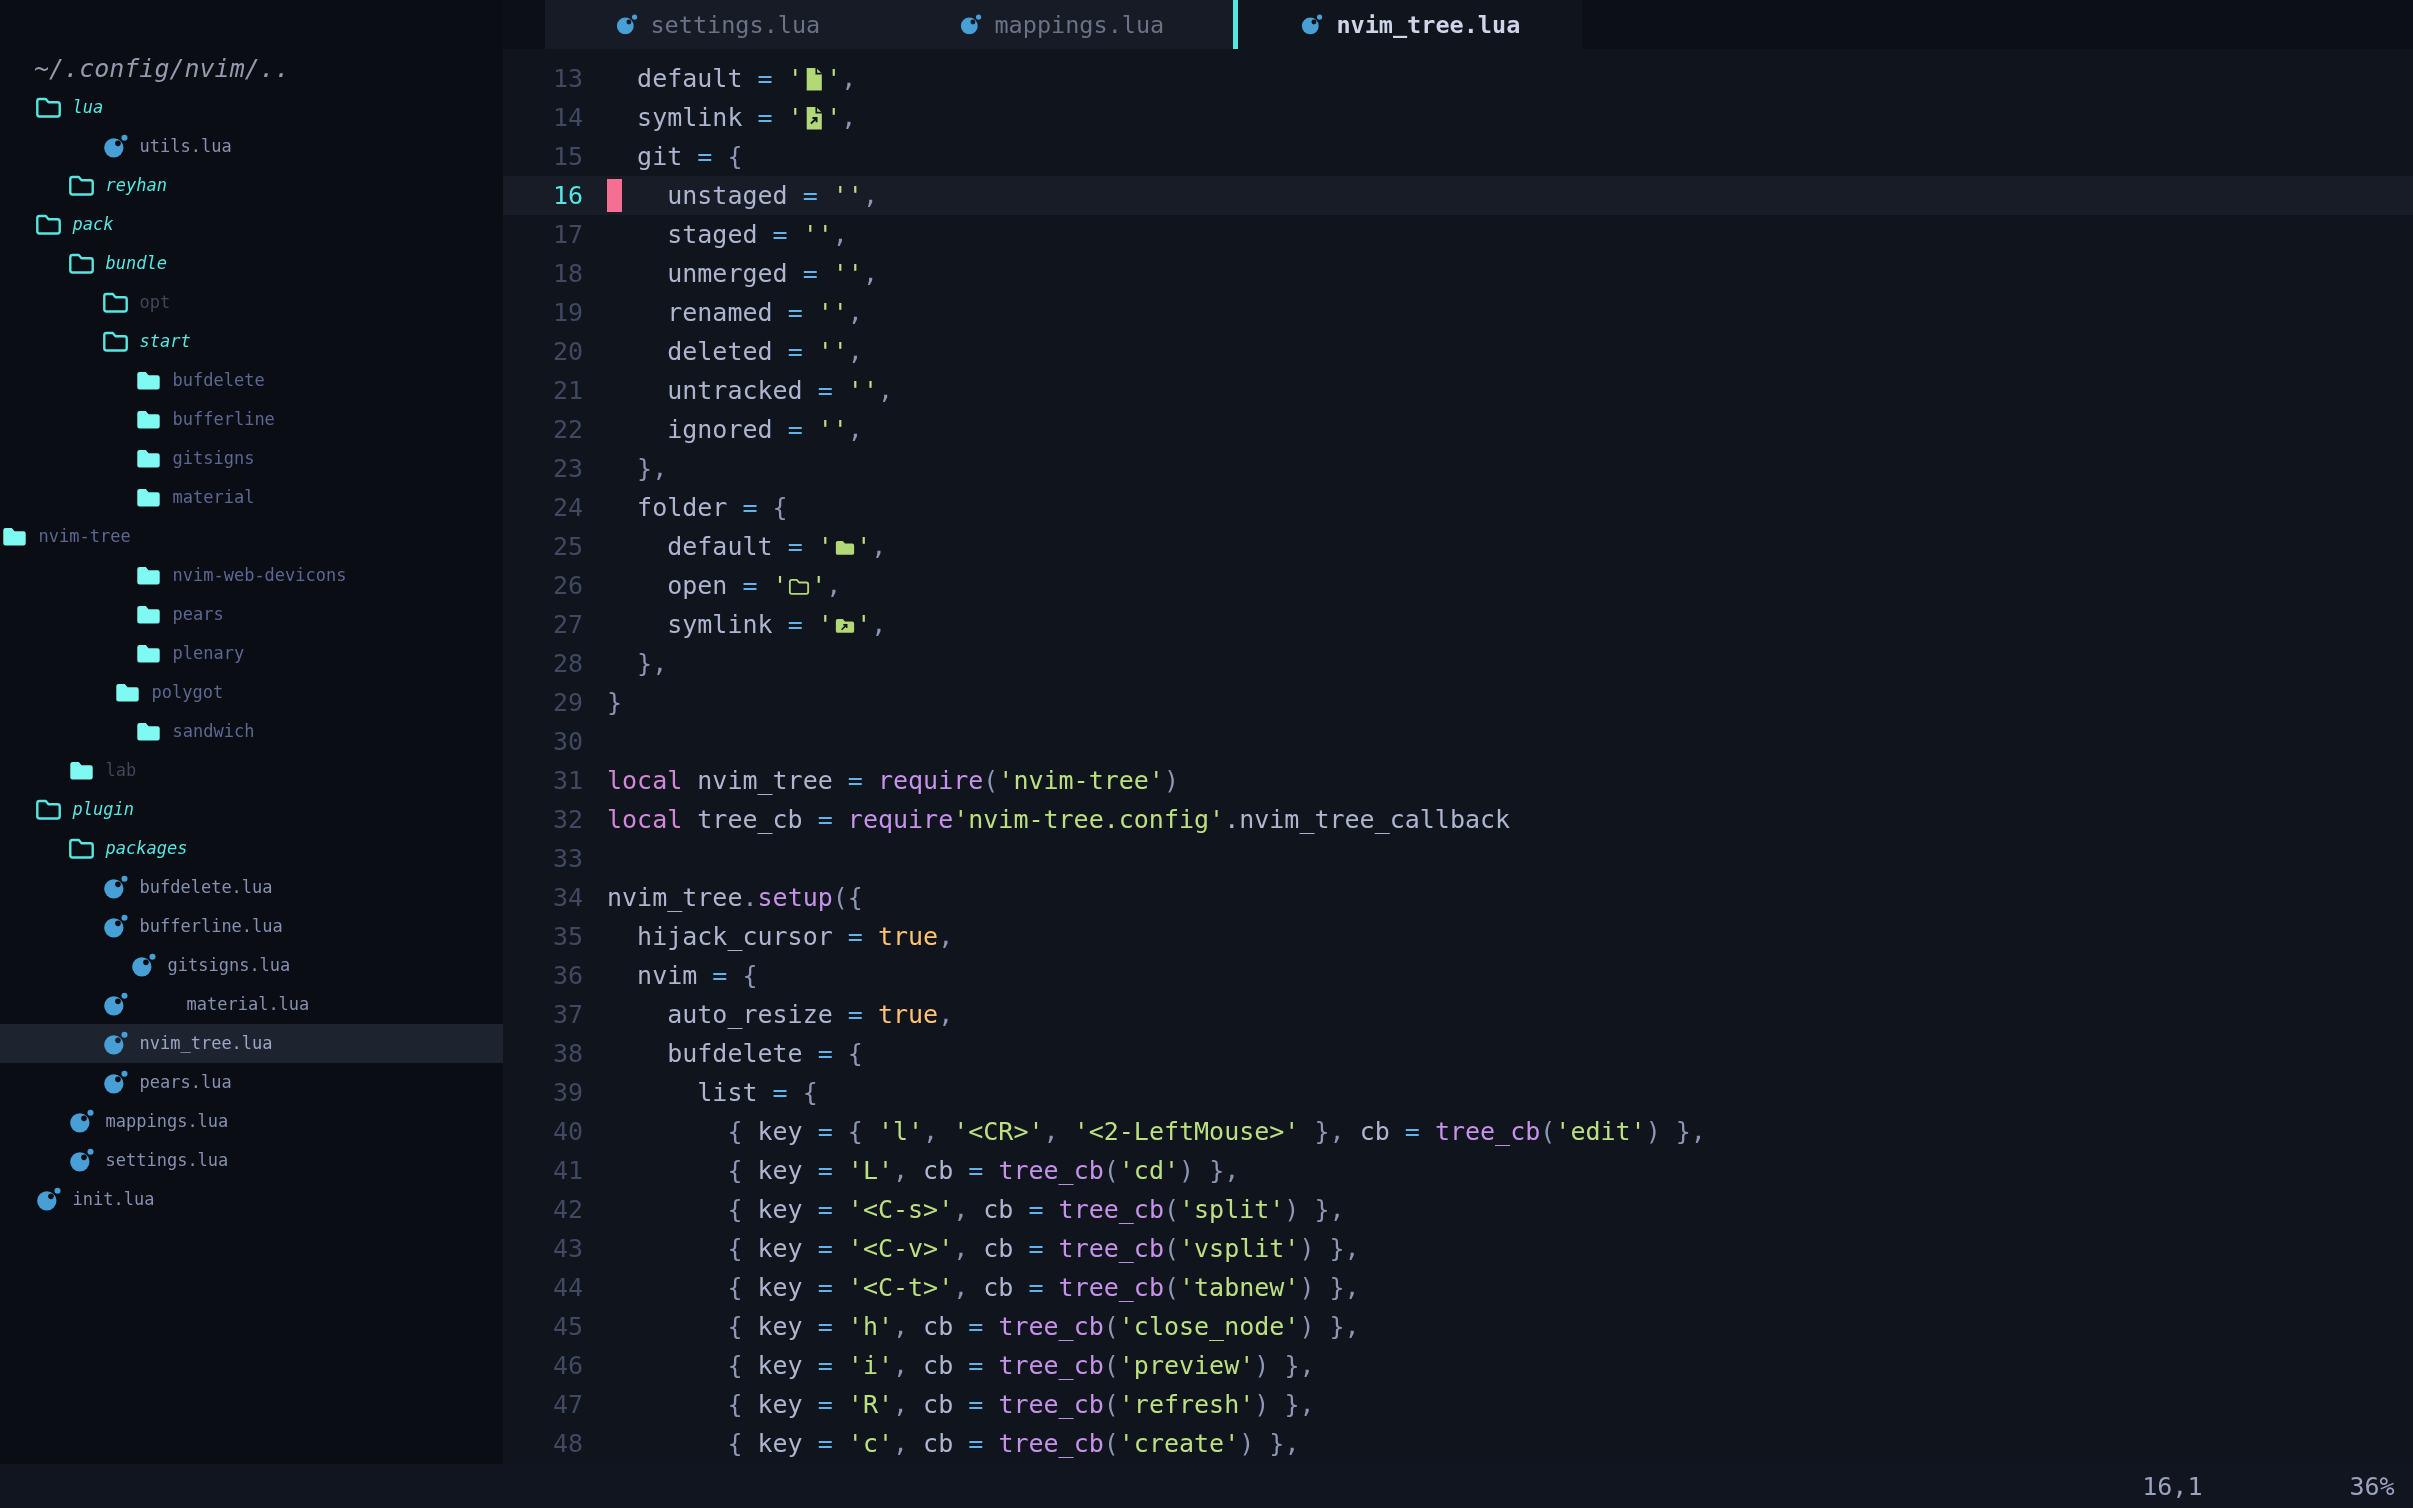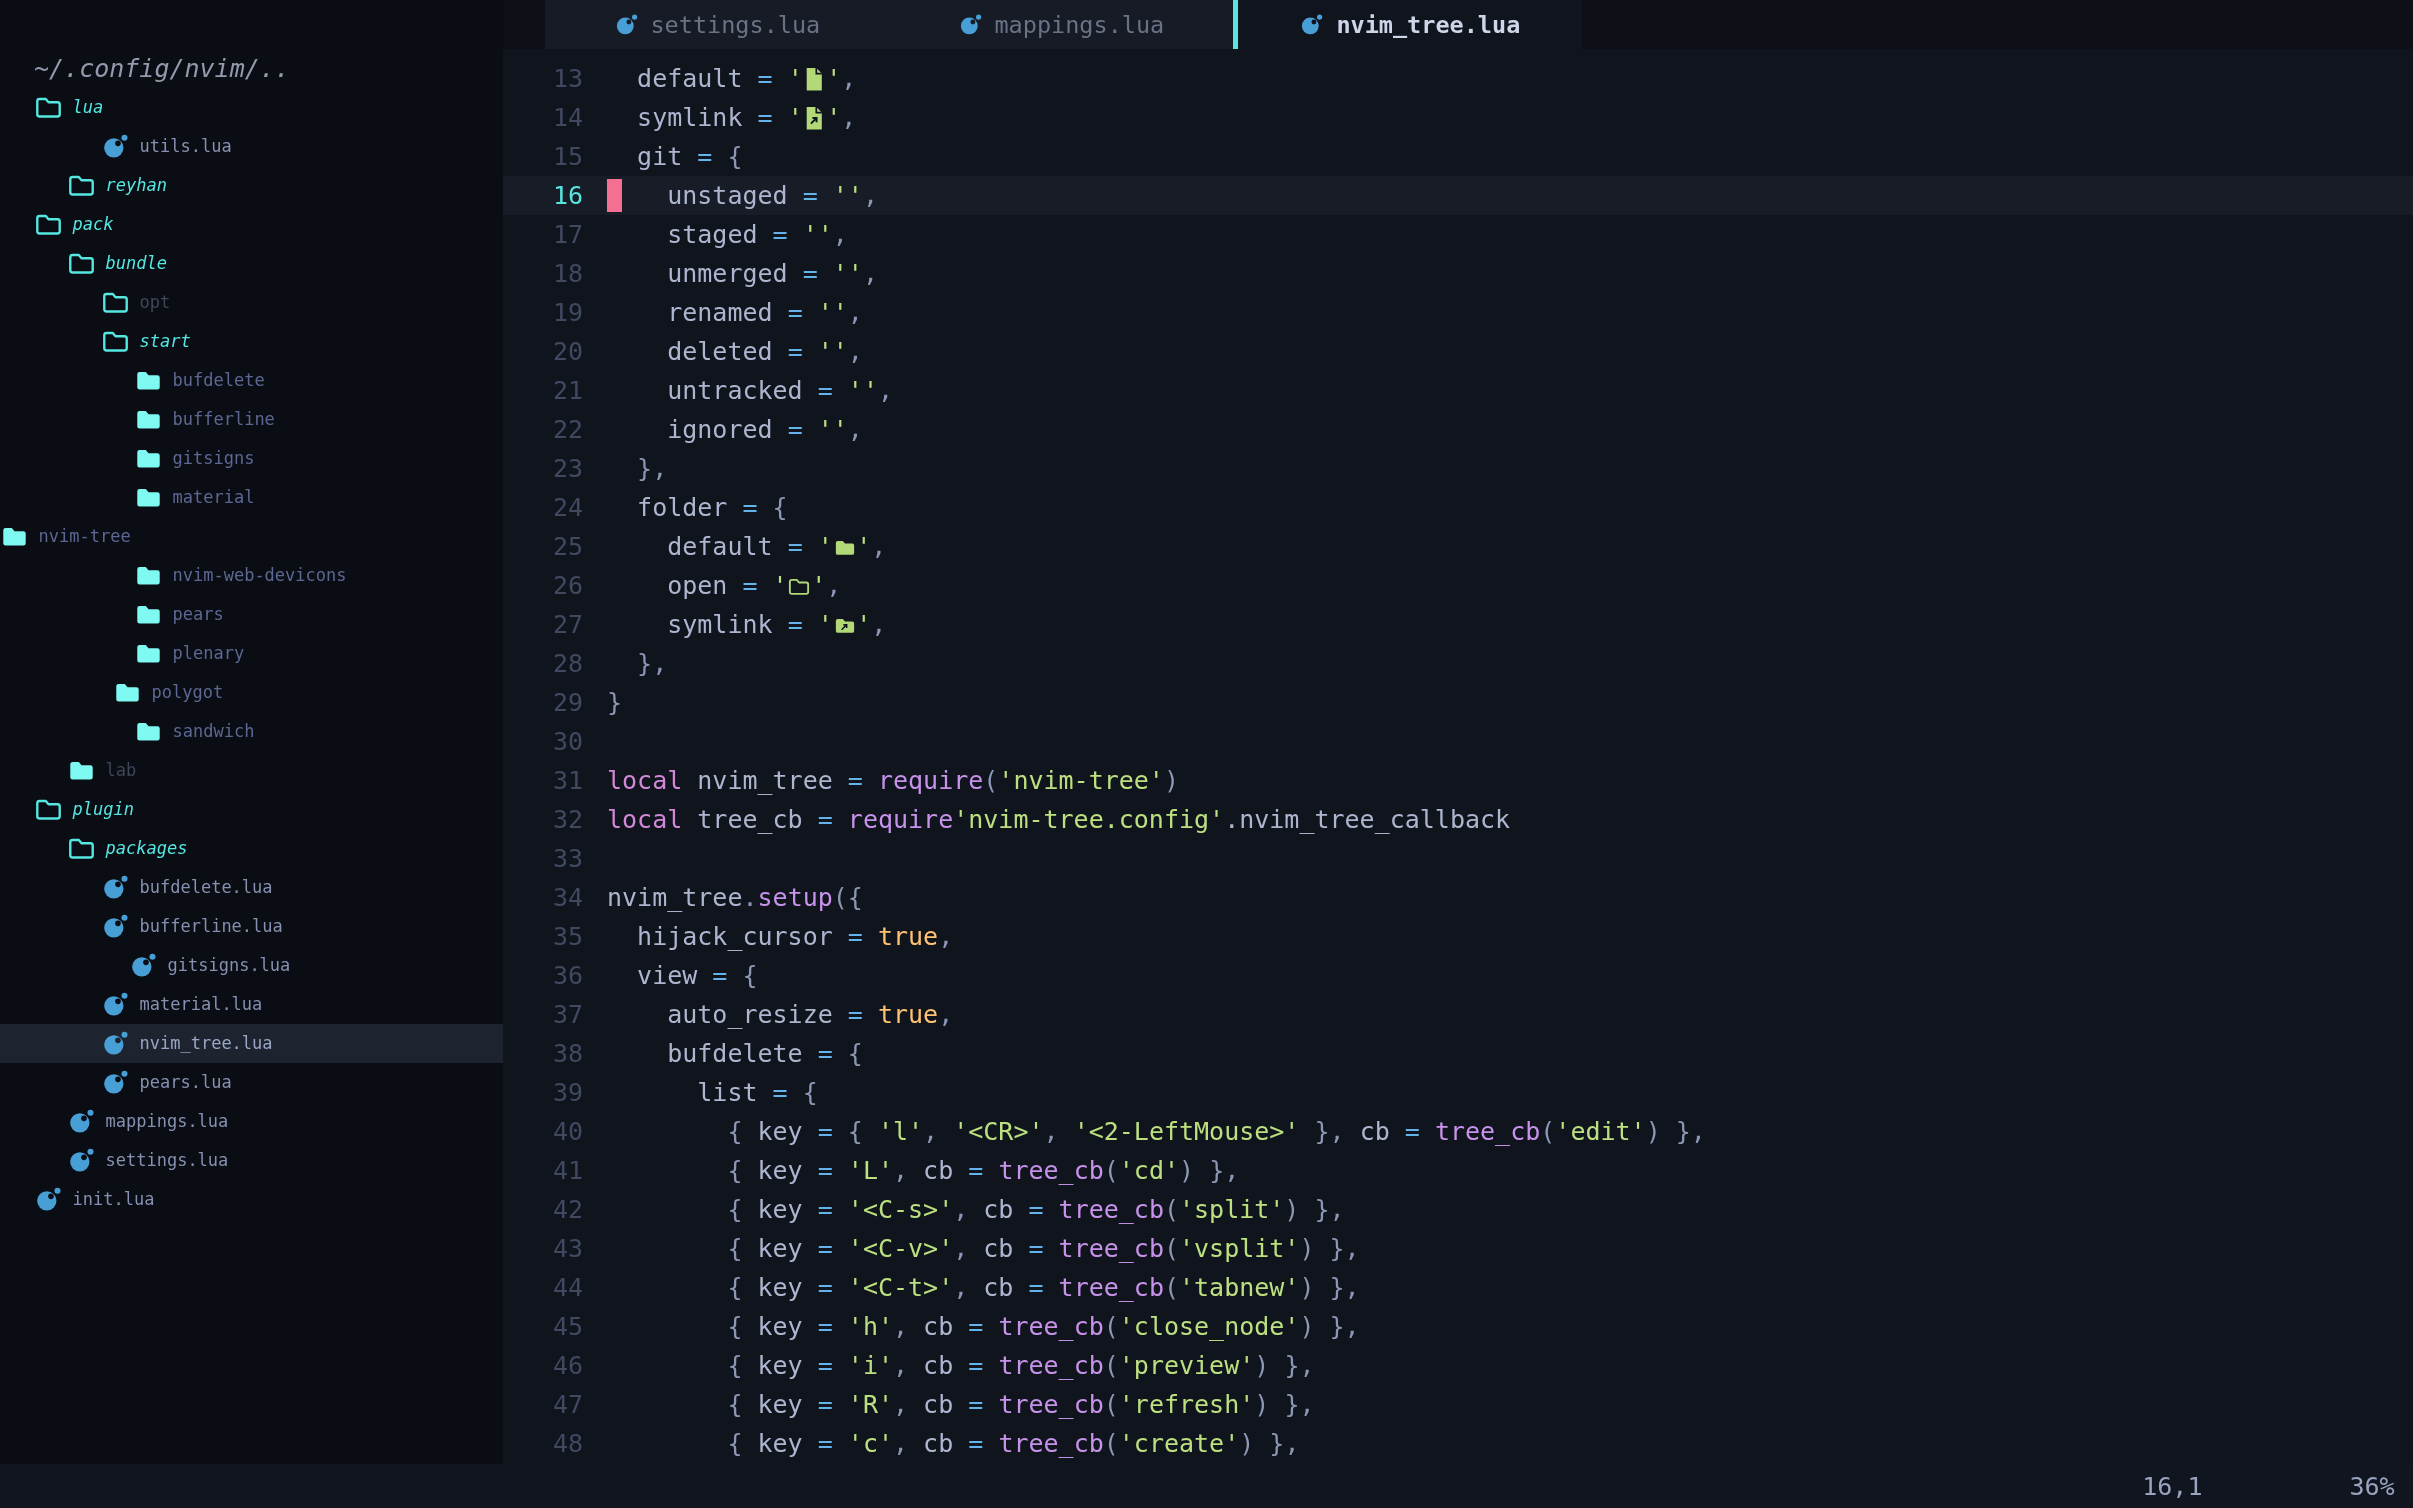--- a/index.html
+++ b/index.html
@@ -136,21 +136,21 @@
           <div class="trow" style="padding-left: 101px;"><span class="ticon"><svg viewBox="0 0 24 24">
                 <circle cx="10.5" cy="13.2" r="8.6" fill="#479fd6"></circle>
                 <circle cx="14.2" cy="9.2" r="2.5" fill="#0a0d13"></circle>
                 <circle cx="20" cy="4.2" r="2.7" fill="#479fd6"></circle>
               </svg></span><span class="tlabel file">bufferline.lua</span></div>
           <div class="trow" style="padding-left: 101px; margin-left: 28px;"><span class="ticon"><svg viewBox="0 0 24 24">
                 <circle cx="10.5" cy="13.2" r="8.6" fill="#479fd6"></circle>
                 <circle cx="14.2" cy="9.2" r="2.5" fill="#0a0d13"></circle>
                 <circle cx="20" cy="4.2" r="2.7" fill="#479fd6"></circle>
               </svg></span><span class="tlabel file">gitsigns.lua</span></div>
-          <div class="trow" style="padding-left: 101px;"><span class="ticon"><svg viewBox="0 0 24 24">
+          <div class="trow" style="padding-left: 101px; gap: 47px;"><span class="ticon"><svg viewBox="0 0 24 24">
                 <circle cx="10.5" cy="13.2" r="8.6" fill="#479fd6"></circle>
                 <circle cx="14.2" cy="9.2" r="2.5" fill="#0a0d13"></circle>
                 <circle cx="20" cy="4.2" r="2.7" fill="#479fd6"></circle>
               </svg></span><span class="tlabel file">material.lua</span></div>
           <div class="trow sel" style="padding-left: 101px;"><span class="ticon"><svg viewBox="0 0 24 24">
                 <circle cx="10.5" cy="13.2" r="8.6" fill="#479fd6"></circle>
                 <circle cx="14.2" cy="9.2" r="2.5" fill="#1d2430"></circle>
                 <circle cx="20" cy="4.2" r="2.7" fill="#479fd6"></circle>
               </svg></span><span class="tlabel sel">nvim_tree.lua</span></div>
           <div class="trow" style="padding-left: 101px;"><span class="ticon"><svg viewBox="0 0 24 24">
@@ -241,21 +241,21 @@
                   <path d="M9 16 l6-6 M11 10 h4 v4" fill="none" stroke="#0f141d" stroke-width="1.8"></path>
                 </svg></span><span class="tk-s">'</span><span class="tk-p">,</span></span></div>
           <div class="cline"><span class="lnum">28</span><span class="ltext"><span class="tk-p">  },</span></span></div>
           <div class="cline"><span class="lnum">29</span><span class="ltext"><span class="tk-p">}</span></span></div>
           <div class="cline"><span class="lnum">30</span><span class="ltext"></span></div>
           <div class="cline"><span class="lnum">31</span><span class="ltext"><span class="tk-k">local </span><span class="tk-v">nvim_tree </span><span class="tk-o">= </span><span class="tk-f">require</span><span class="tk-p">(</span><span class="tk-s">'nvim-tree'</span><span class="tk-p">)</span></span></div>
           <div class="cline"><span class="lnum">32</span><span class="ltext"><span class="tk-k">local </span><span class="tk-v">tree_cb </span><span class="tk-o">= </span><span class="tk-f">require</span><span class="tk-s">'nvim-tree.config'</span><span class="tk-v">.nvim_tree_callback</span></span></div>
           <div class="cline"><span class="lnum">33</span><span class="ltext"></span></div>
           <div class="cline"><span class="lnum">34</span><span class="ltext"><span class="tk-v">nvim_tree</span><span class="tk-p">.</span><span class="tk-f">setup</span><span class="tk-p">({</span></span></div>
           <div class="cline"><span class="lnum">35</span><span class="ltext"><span class="tk-v">  hijack_cursor </span><span class="tk-o">= </span><span class="tk-b">true</span><span class="tk-p">,</span></span></div>
-          <div class="cline"><span class="lnum">36</span><span class="ltext"><span class="tk-v">  view </span><span class="tk-o">= </span><span class="tk-p">{</span></span></div>
+          <div class="cline"><span class="lnum">36</span><span class="ltext"><span class="tk-v">  nvim </span><span class="tk-o">= </span><span class="tk-p">{</span></span></div>
           <div class="cline"><span class="lnum">37</span><span class="ltext"><span class="tk-v">    auto_resize </span><span class="tk-o">= </span><span class="tk-b">true</span><span class="tk-p">,</span></span></div>
           <div class="cline"><span class="lnum">38</span><span class="ltext"><span class="tk-v">    bufdelete </span><span class="tk-o">= </span><span class="tk-p">{</span></span></div>
           <div class="cline"><span class="lnum">39</span><span class="ltext"><span class="tk-v">      list </span><span class="tk-o">= </span><span class="tk-p">{</span></span></div>
           <div class="cline"><span class="lnum">40</span><span class="ltext"><span class="tk-p">        { </span><span class="tk-v">key </span><span class="tk-o">= </span><span class="tk-p">{ </span><span class="tk-s">'l'</span><span class="tk-p">, </span><span class="tk-s">'&lt;CR&gt;'</span><span class="tk-p">, </span><span class="tk-s">'&lt;2-LeftMouse&gt;'</span><span class="tk-p"> }</span><span class="tk-p">, </span><span class="tk-v">cb </span><span class="tk-o">= </span><span class="tk-f">tree_cb</span><span class="tk-p">(</span><span class="tk-s">'edit'</span><span class="tk-p">)</span><span class="tk-p"> },</span></span></div>
           <div class="cline"><span class="lnum">41</span><span class="ltext"><span class="tk-p">        { </span><span class="tk-v">key </span><span class="tk-o">= </span><span class="tk-s">'L'</span><span class="tk-p">, </span><span class="tk-v">cb </span><span class="tk-o">= </span><span class="tk-f">tree_cb</span><span class="tk-p">(</span><span class="tk-s">'cd'</span><span class="tk-p">)</span><span class="tk-p"> },</span></span></div>
           <div class="cline"><span class="lnum">42</span><span class="ltext"><span class="tk-p">        { </span><span class="tk-v">key </span><span class="tk-o">= </span><span class="tk-s">'&lt;C-s&gt;'</span><span class="tk-p">, </span><span class="tk-v">cb </span><span class="tk-o">= </span><span class="tk-f">tree_cb</span><span class="tk-p">(</span><span class="tk-s">'split'</span><span class="tk-p">)</span><span class="tk-p"> },</span></span></div>
           <div class="cline"><span class="lnum">43</span><span class="ltext"><span class="tk-p">        { </span><span class="tk-v">key </span><span class="tk-o">= </span><span class="tk-s">'&lt;C-v&gt;'</span><span class="tk-p">, </span><span class="tk-v">cb </span><span class="tk-o">= </span><span class="tk-f">tree_cb</span><span class="tk-p">(</span><span class="tk-s">'vsplit'</span><span class="tk-p">)</span><span class="tk-p"> },</span></span></div>
           <div class="cline"><span class="lnum">44</span><span class="ltext"><span class="tk-p">        { </span><span class="tk-v">key </span><span class="tk-o">= </span><span class="tk-s">'&lt;C-t&gt;'</span><span class="tk-p">, </span><span class="tk-v">cb </span><span class="tk-o">= </span><span class="tk-f">tree_cb</span><span class="tk-p">(</span><span class="tk-s">'tabnew'</span><span class="tk-p">)</span><span class="tk-p"> },</span></span></div>
           <div class="cline"><span class="lnum">45</span><span class="ltext"><span class="tk-p">        { </span><span class="tk-v">key </span><span class="tk-o">= </span><span class="tk-s">'h'</span><span class="tk-p">, </span><span class="tk-v">cb </span><span class="tk-o">= </span><span class="tk-f">tree_cb</span><span class="tk-p">(</span><span class="tk-s">'close_node'</span><span class="tk-p">)</span><span class="tk-p"> },</span></span></div>
           <div class="cline"><span class="lnum">46</span><span class="ltext"><span class="tk-p">        { </span><span class="tk-v">key </span><span class="tk-o">= </span><span class="tk-s">'i'</span><span class="tk-p">, </span><span class="tk-v">cb </span><span class="tk-o">= </span><span class="tk-f">tree_cb</span><span class="tk-p">(</span><span class="tk-s">'preview'</span><span class="tk-p">)</span><span class="tk-p"> },</span></span></div>

